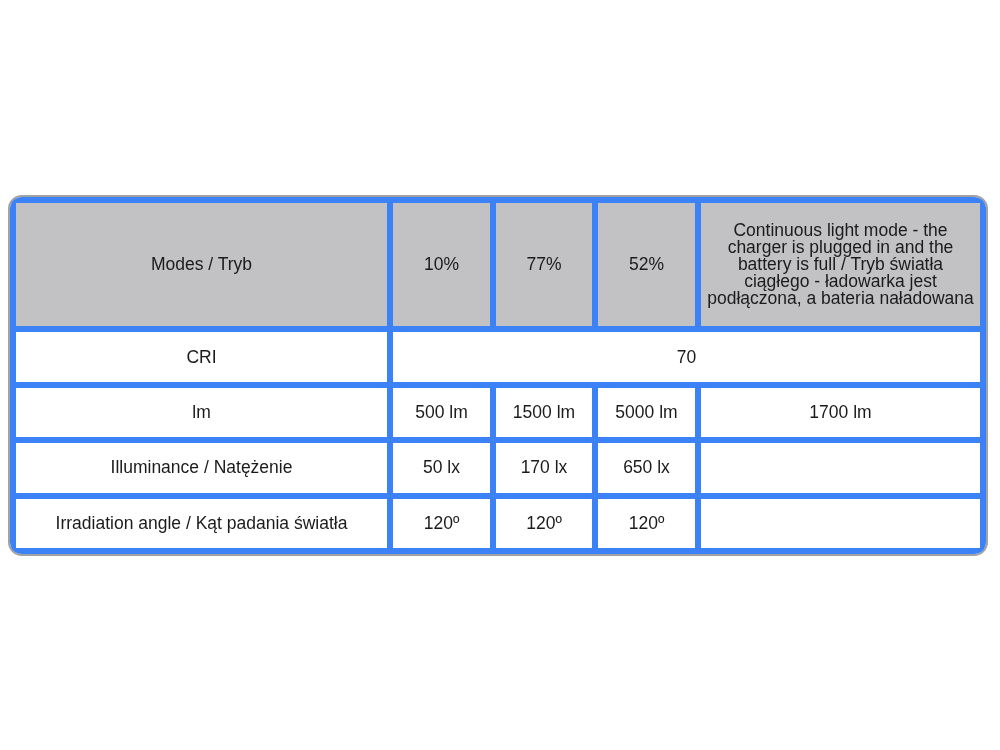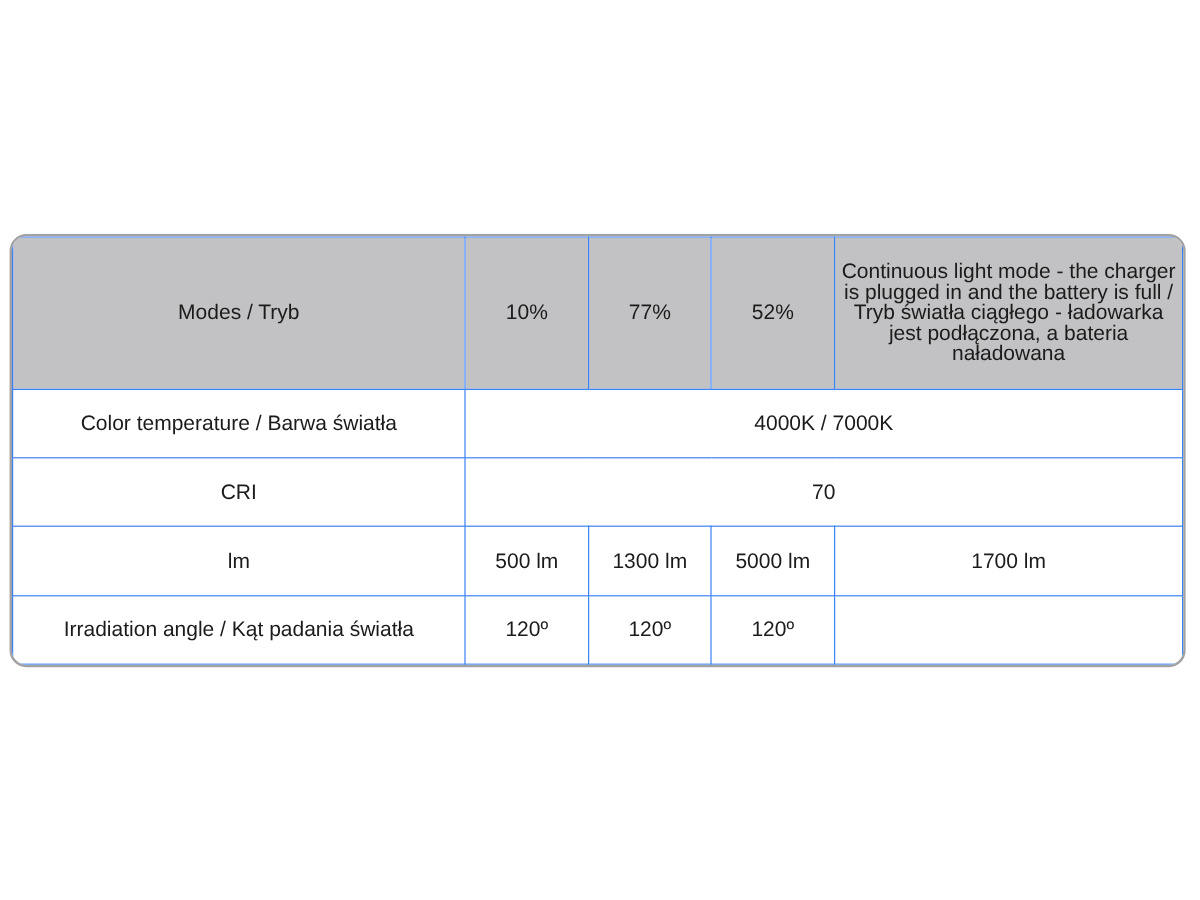--- a/index.html
+++ b/index.html
@@ -29,21 +29,21 @@
     box-sizing: border-box;
   }
   table.spec-table {
     width: 100%;
     height: 100%;
     border-collapse: collapse;
     table-layout: fixed;
   }
   table.spec-table th,
   table.spec-table td {
-    border: 1px solid #3b82f6;
+    border: 6px solid #3b82f6;
     text-align: center;
     vertical-align: middle;
     font-size: 17.5px;
     font-weight: normal;
     padding: 0 4px;
     box-sizing: border-box;
     overflow: hidden;
   }
   tr.header-row th {
     background: #c2c2c4;
@@ -82,39 +82,42 @@
       </colgroup>
       <tbody>
         <tr class="header-row">
           <th class="cell-modes">Modes / Tryb</th>
           <th>10%</th>
           <th>77%</th>
           <th>52%</th>
           <th class="cell-continuous-header">Continuous light mode - the charger is plugged in and the battery is full / Tryb światła ciągłego - ładowarka jest podłączona, a bateria naładowana</th>
         </tr>
 
-        <tr class="body-row">
-          <td class="cell-label">Color temperature / Barwa światła</td>
-          <td colspan="4">4000K / 7000K</td>
-        </tr>
 
         <tr class="body-row">
           <td class="cell-label">CRI</td>
           <td colspan="4">70</td>
         </tr>
 
         <tr class="body-row">
           <td class="cell-label">lm</td>
           <td>500 lm</td>
-          <td>1300 lm</td>
+          <td>1500 lm</td>
           <td>5000 lm</td>
           <td>1700 lm</td>
         </tr>
 
 
+        <tr class="body-row">
+          <td class="cell-label">Illuminance / Natężenie</td>
+          <td>50 lx</td>
+          <td>170 lx</td>
+          <td>650 lx</td>
+          <td></td>
+        </tr>
 
 
         <tr class="body-row">
           <td class="cell-label">Irradiation angle / Kąt padania światła</td>
           <td>120º</td>
           <td>120º</td>
           <td>120º</td>
           <td></td>
         </tr>
       </tbody>

